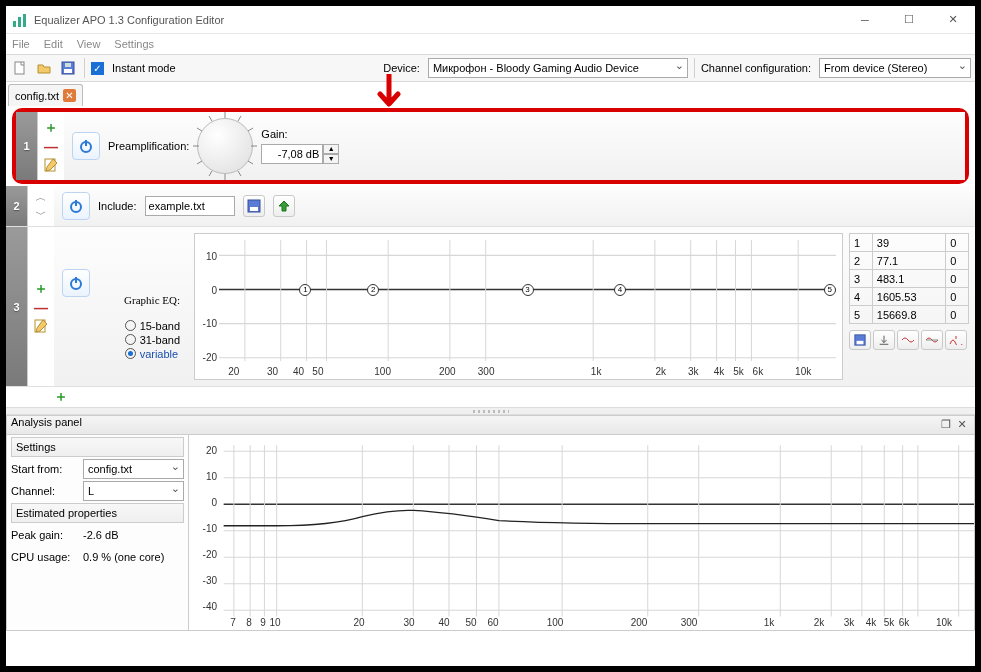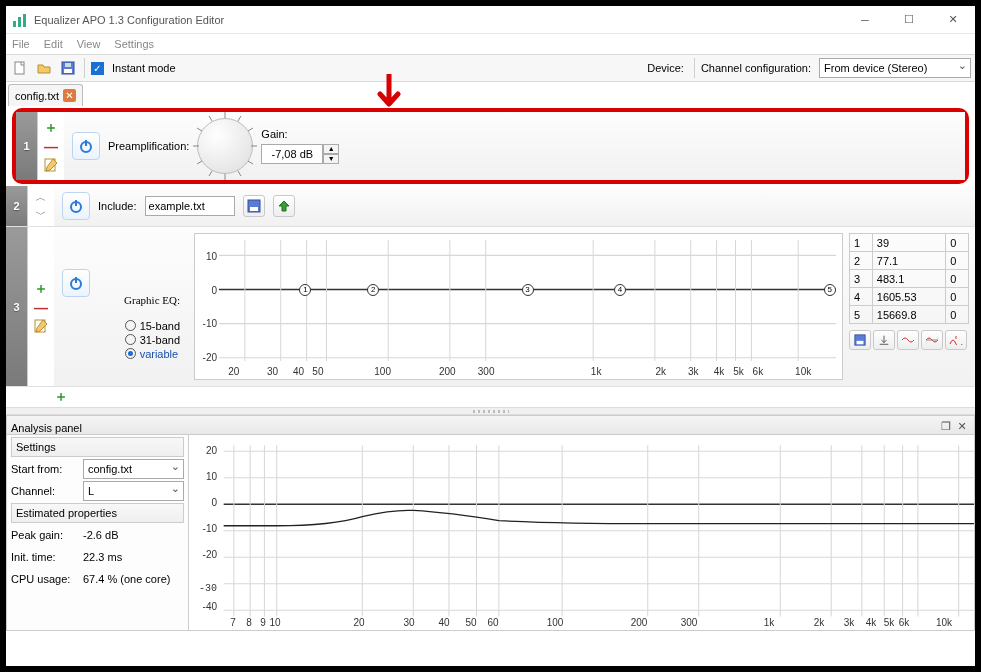--- a/index.html
+++ b/index.html
@@ -47,21 +47,21 @@
 
 
 .hl-red { border:4px solid #d80000; border-radius:10px; margin:2px 6px; }
 .arrow-down { position:absolute; left:358px; top:-38px; }
 
 
 .knob { width:56px; height:56px; border-radius:50%; background: radial-gradient(circle at 35% 30%, #fff, #ddd); border:1px solid #bbb; position:relative;}
 .knob-ticks { position:absolute; inset:-8px; }
 .gainbox { display:flex; flex-direction:column; gap:4px; }
 .spinwrap { display:flex; align-items:center; }
-.spinwrap input { width:62px; height:20px; border:1px solid #aaa; padding:0 3px; text-align:center;}
+.spinwrap input { width:62px; height:20px; border:1px solid #aaa; padding:0 3px; text-align:right;}
 .spinbtns { display:flex; flex-direction:column; }
 .spinbtns button { width:16px; height:10px; border:1px solid #aaa; background:#f4f4f4; font-size:7px; line-height:6px; padding:0;}
 
 
 .incl-input { width:90px; height:20px; border:1px solid #aaa; padding:0 3px;}
 .smbtn { width:22px; height:22px; border:1px solid #c9c9c9; background:linear-gradient(#fff,#eee); border-radius:3px; display:flex; align-items:center; justify-content:center;}
 
 
 .row3body { flex:1; display:flex; gap:6px; padding:6px 6px 6px 8px; background:linear-gradient(#fdfdfd,#f1f1f1);}
 .eq-left-col { width:88px; display:flex; flex-direction:column; align-items:flex-end; justify-content:center; gap:6px; padding-right:4px;}
@@ -78,21 +78,21 @@
 .eq-side-btns .smbtn { width:22px; height:20px;}
 
 
 .addrow { height:20px; padding-left:48px; display:flex; align-items:center;}
 
 
 .splitter { height:8px; background:#f0f0f0; border-top:1px solid #ddd; border-bottom:1px solid #ddd; cursor:row-resize; position:relative;}
 .splitter::after { content:""; position:absolute; left:50%; top:2px; width:36px; height:3px; background:repeating-linear-gradient(90deg,#bbb 0 2px, transparent 2px 5px); transform:translateX(-50%);}
 
 
-.apanel-hdr { height:20px; background:linear-gradient(#f5f5f5,#e8e8e8); border:1px solid #ccc; display:flex; align-items:flex-end; padding:0 4px;}
+.apanel-hdr { height:20px; background:linear-gradient(#f5f5f5,#e8e8e8); border:1px solid #ccc; display:flex; align-items:flex-start; padding:0 4px;}
 .apanel-hdr .t { flex:1; }
 .apanel-hdr .hdricon { width:16px; height:16px; display:flex; align-items:center; justify-content:center; color:#555;}
 .apanel-body { display:flex; height:196px; border-left:1px solid #ccc; border-right:1px solid #ccc; border-bottom:1px solid #ccc;}
 .ap-left { width:182px; border-right:1px solid #ccc; padding:2px 4px; display:flex; flex-direction:column; gap:2px; background:#fdfdfd;}
 .ap-left .section { border:1px solid #ccc; padding:3px 4px; background:linear-gradient(#f8f8f8,#efefef);}
 .ap-left .kv { display:flex; align-items:center; gap:6px; height:20px;}
 .ap-left .kv label { width:66px; }
 .ap-left .kv .combo-wrap, .ap-left .kv select, .ap-left .kv input { flex:1; }
 .ap-left input[type=text] { height:18px; border:1px solid #aaa; padding:0 3px;}
 .ap-right { flex:1; position:relative; background:#fff;}
@@ -147,20 +147,21 @@
           <rect x="1" y="1" width="12" height="12" fill="#5a7bd6" stroke="#34519a"></rect>
           <rect x="3" y="8" width="8" height="4" fill="#fff"></rect>
           <rect x="4" y="2" width="6" height="4" fill="#cdd"></rect>
         </svg>
       </div>
     <div class="tb-sep"></div>
     <span class="chk">✓</span>
     <span>Instant mode</span>
     <div class="spacer"></div>
     <label>Device:</label>
+    <span class="combo-wrap"><input class="combo" style="width: 260px;" readonly="" value="Микрофон - Bloody Gaming Audio Device"></span>
     <div class="tb-sep"></div>
     <label>Channel configuration:</label>
     <span class="combo-wrap"><input class="combo" style="width: 152px;" readonly="" value="From device (Stereo)"></span>
   </div>
 
   <div class="tabstrip">
     <div class="tab">
       <span>config.txt</span>
       <span class="closex">✕</span>
     </div>
@@ -423,26 +424,22 @@
       <div class="kv">
           <label>Channel:</label>
           <span class="combo-wrap"><input class="combo" style="width: 100%;" readonly="" value="L"></span>
         </div>
       <div class="section">Estimated properties</div>
       <div class="kv">
           <label>Peak gain:</label>
           <span>-2.6 dB</span>
         </div>
       <div class="kv">
-          <label>Init. time:</label>
-          <span>22.3 ms</span>
-        </div>
-      <div class="kv">
           <label>CPU usage:</label>
-          <span>67.4 % (one core)</span>
+          <span>0.9 % (one core)</span>
         </div>
     </div>
     <div class="ap-right">
       <svg viewBox="0 0 770 196" preserveAspectRatio="none">
         <g class="grid">
           <line x1="34" y1="16" x2="770" y2="16"></line>
             <line x1="34" y1="42" x2="770" y2="42"></line>
             <line class="axis0" x1="34" y1="68" x2="770" y2="68"></line>
             <line x1="34" y1="94" x2="770" y2="94"></line>
             <line x1="34" y1="120" x2="770" y2="120"></line>
@@ -468,21 +465,21 @@
             <line x1="715" y1="10" x2="715" y2="178"></line>
             <line x1="755" y1="10" x2="755" y2="178"></line>
         </g>
         <path d="M34 89 L86 89 Q140 89 170 80 Q200 73 220 74 Q255 76 304 84 Q366 87 450 87 L770 87" stroke="#222" fill="none" stroke-width="1.3"></path>
       </svg>
       <span class="ylab" style="top:10px;">20</span>
       <span class="ylab" style="top:36px;">10</span>
       <span class="ylab" style="top:62px;">0</span>
       <span class="ylab" style="top:88px;">-10</span>
       <span class="ylab" style="top:114px;">-20</span>
-      <span class="ylab" style="top:148px;font-family:Liberation Mono, monospace;">-30</span>
+      <span class="ylab" style="top:140px;">-30</span>
       <span class="ylab" style="top:166px;">-40</span>
       <span class="xlab" style="left:44px;">7</span>
       <span class="xlab" style="left:60px;">8</span>
       <span class="xlab" style="left:74px;">9</span>
       <span class="xlab" style="left:86px;">10</span>
       <span class="xlab" style="left:170px;">20</span>
       <span class="xlab" style="left:220px;">30</span>
       <span class="xlab" style="left:255px;">40</span>
       <span class="xlab" style="left:282px;">50</span>
       <span class="xlab" style="left:304px;">60</span>

